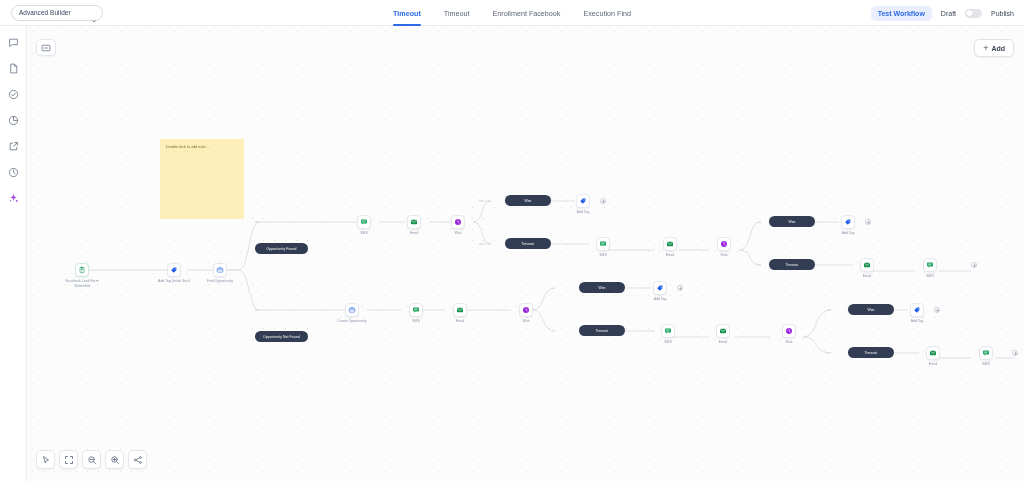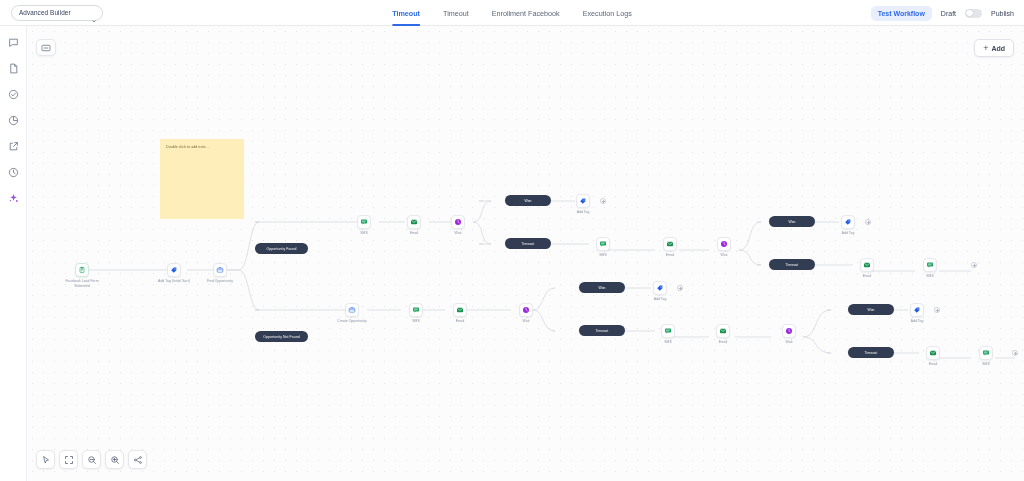--- a/index.html
+++ b/index.html
@@ -197,21 +197,21 @@
       <svg viewBox="0 0 12 12" fill="none" stroke="currentColor" stroke-width="1.6">
           <path d="M3 5l3 3 3-3"></path>
         </svg>
     </span>
   </div>
 
   <nav class="topnav">
     <div class="navitem active">Timeout</div>
     <div class="navitem">Timeout</div>
     <div class="navitem">Enrollment Facebook</div>
-    <div class="navitem">Execution Logs</div>
+    <div class="navitem">Execution Find</div>
   </nav>
 
   <div class="topright">
     <div class="test-btn">Test Workflow</div>
     <span class="draft-lbl">Draft</span>
     <div class="toggle"></div>
     <span class="publish-lbl">Publish</span>
   </div>
 </div>
 

